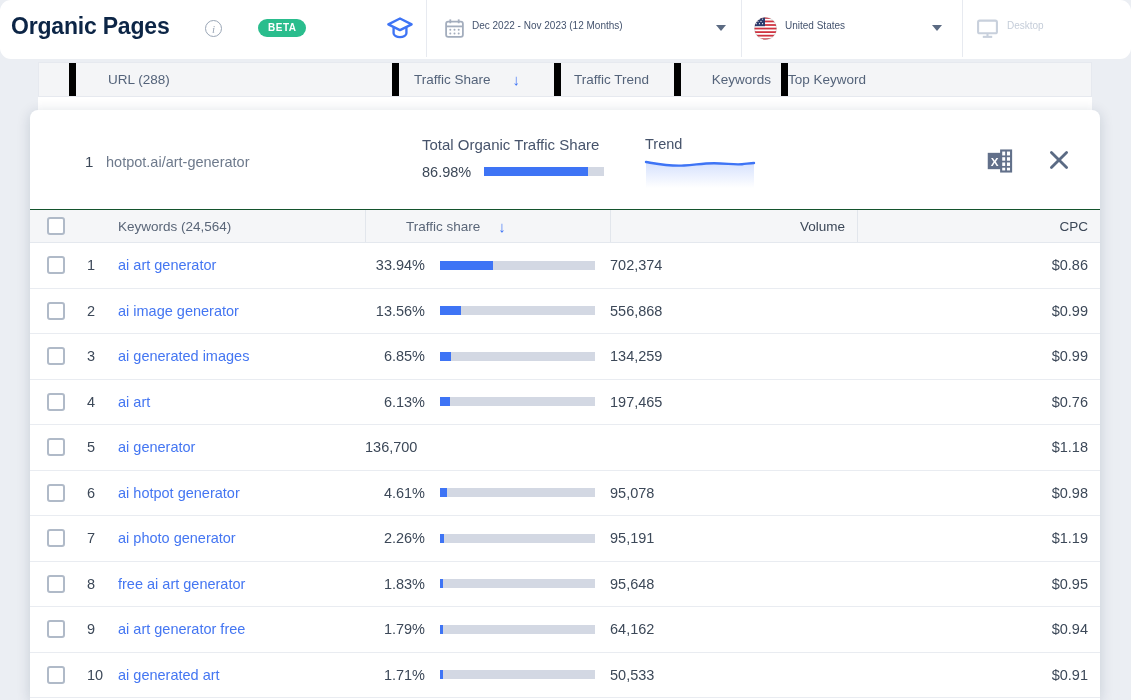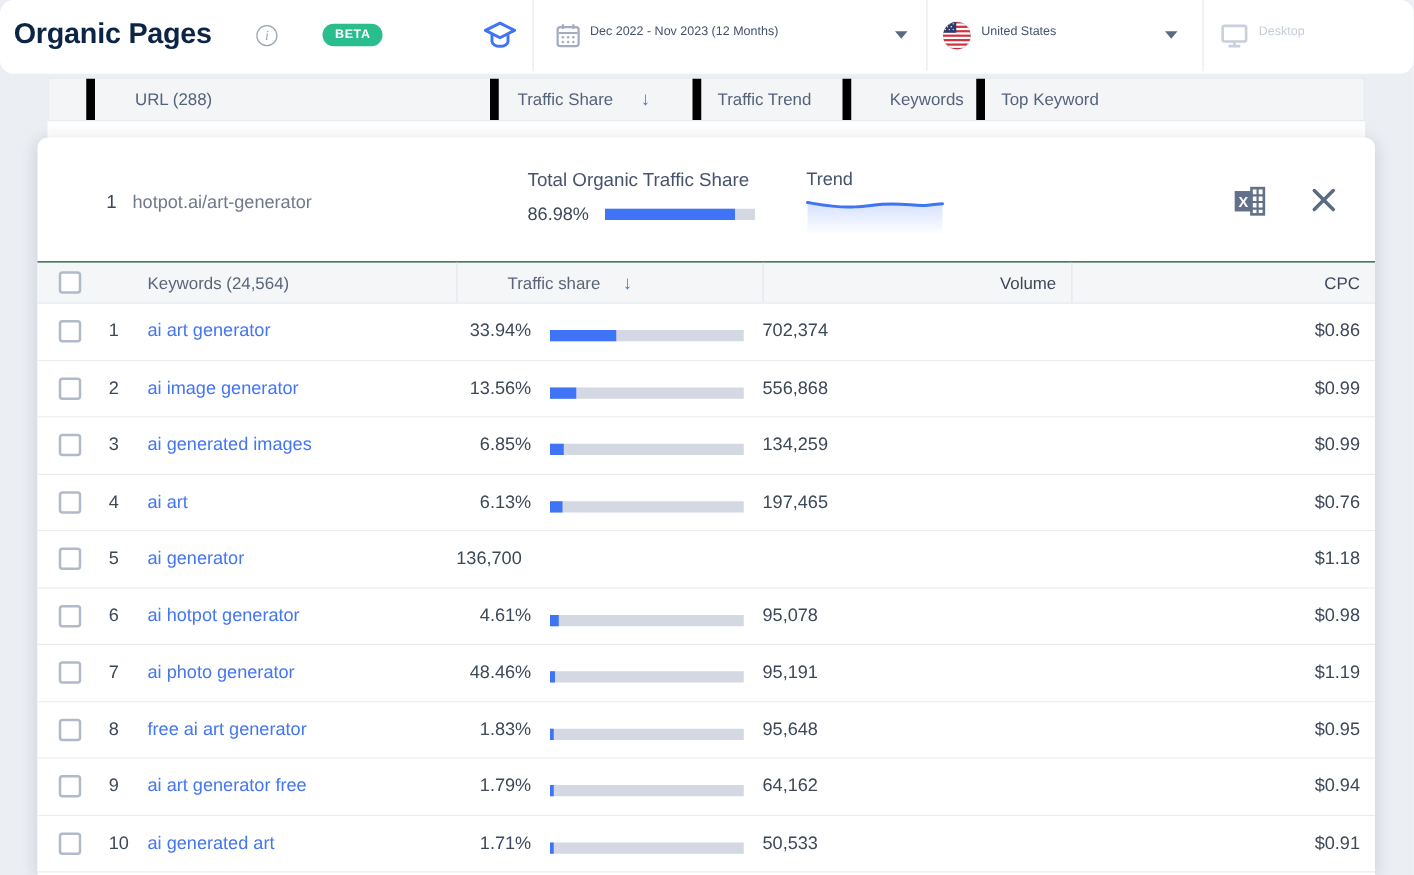--- a/index.html
+++ b/index.html
@@ -29,21 +29,21 @@
   
   .outer-header { position:absolute; top:62px; left:38px; width:1054px; height:35px; background:#f4f5f7;
     border:1px solid #e6e9ef; display:flex; font-size:13.5px; color:#54637a; }
   .oh-cell { display:flex; align-items:center; height:100%; border-left:7px solid #000000; }
   .oh-cell:first-child { border-left:none; }
   .oh-empty { width:30px; }
   .oh-url { width:323px; padding-left:32px; }
   .oh-share { width:162px; padding-left:15px; gap:22px; }
   .oh-trend { width:120px; padding-left:13px; }
   .oh-keywords { width:107px; justify-content:flex-end; padding-right:10px; }
-  .oh-topkw { flex:1; padding-left:13px; }
+  .oh-topkw { flex:1; }
   .sort-arrow { color:#3e74f5; font-size:15px; font-weight:600; }
   .outer-row-strip { position:absolute; top:97px; left:38px; width:1054px; height:14px; background:#fff; }
   
   .panel { position:absolute; left:30px; top:110px; width:1070px; height:590px; background:#fff;
     border-radius:8px 8px 0 0; box-shadow:0 2px 14px rgba(15,35,70,0.16); }
   .panel-rank { position:absolute; left:55px; top:43px; font-size:15px; color:#3c4858; }
   .panel-url { position:absolute; left:76px; top:44px; font-size:14.5px; color:#6e7a8c; }
   .total-label { position:absolute; left:392px; top:26px; font-size:15px; color:#46536b; }
   .total-value { position:absolute; left:392px; top:54px; font-size:14.5px; color:#3c4858; }
   .total-bar { position:absolute; left:454px; top:57px; width:120px; height:9px; background:#d3d8e3; }
@@ -55,21 +55,21 @@
   
   .ktable { position:absolute; left:0; top:99px; width:1070px; }
   .khead { display:flex; align-items:center; height:34px; background:#f5f6f8; border-top:1px solid #14532d;
     border-bottom:1px solid #e4e8ee; font-size:13.5px; color:#5a6678; }
   .krow { display:flex; align-items:center; height:45.5px; border-bottom:1px solid #e9ecf1; font-size:14.5px; background:#fff; }
   .c-check { width:52px; padding-left:17px; display:flex; align-items:center; height:100%; }
   .checkbox { width:18px; height:18px; border:2px solid #b0bac8; border-radius:3px; background:#fff; cursor:pointer; }
   .c-rank { width:34px; padding-left:5px; color:#3c4858; }
   .c-kw { width:249px; padding-left:2px; }
   .c-kw a { color:#4476f2; text-decoration:none; cursor:pointer; }
-  .c-share { width:245px; display:flex; align-items:flex-end; }
+  .c-share { width:245px; display:flex; align-items:center; }
   .share-val { width:60px; text-align:right; color:#3c4858; }
   .share-bar { width:155px; height:9px; background:#d3d8e3; margin-left:15px; }
   .share-bar-fill { height:100%; background:#3e74f5; }
   .c-vol { width:247px; padding-right:12px; color:#3c4858; }
   .c-cpc { flex:1; text-align:right; padding-right:12px; color:#3c4858; }
   .khead .hcell-border { border-left:1px solid #e2e6ec; align-self:stretch; display:flex; align-items:center; }
   .khead .c-share { gap:18px; }
   .khead .c-share .hlabel { padding-left:40px; }
 </style>
 </head>
@@ -312,21 +312,21 @@
     <div class="c-cpc">$0.98</div>
   </div>
 
   <div class="krow">
     <div class="c-check">
       <div class="checkbox"></div>
     </div>
     <div class="c-rank">7</div>
     <div class="c-kw"><a>ai photo generator</a></div>
     <div class="c-share">
-      <span class="share-val">48.46%</span>
+      <span class="share-val">2.26%</span>
       <span class="share-bar">
         <span class="share-bar-fill" style="display: block; width: 2.26%;"></span>
       </span>
     </div>
     <div class="c-vol">95,191</div>
     <div class="c-cpc">$1.19</div>
   </div>
 
   <div class="krow">
     <div class="c-check">

